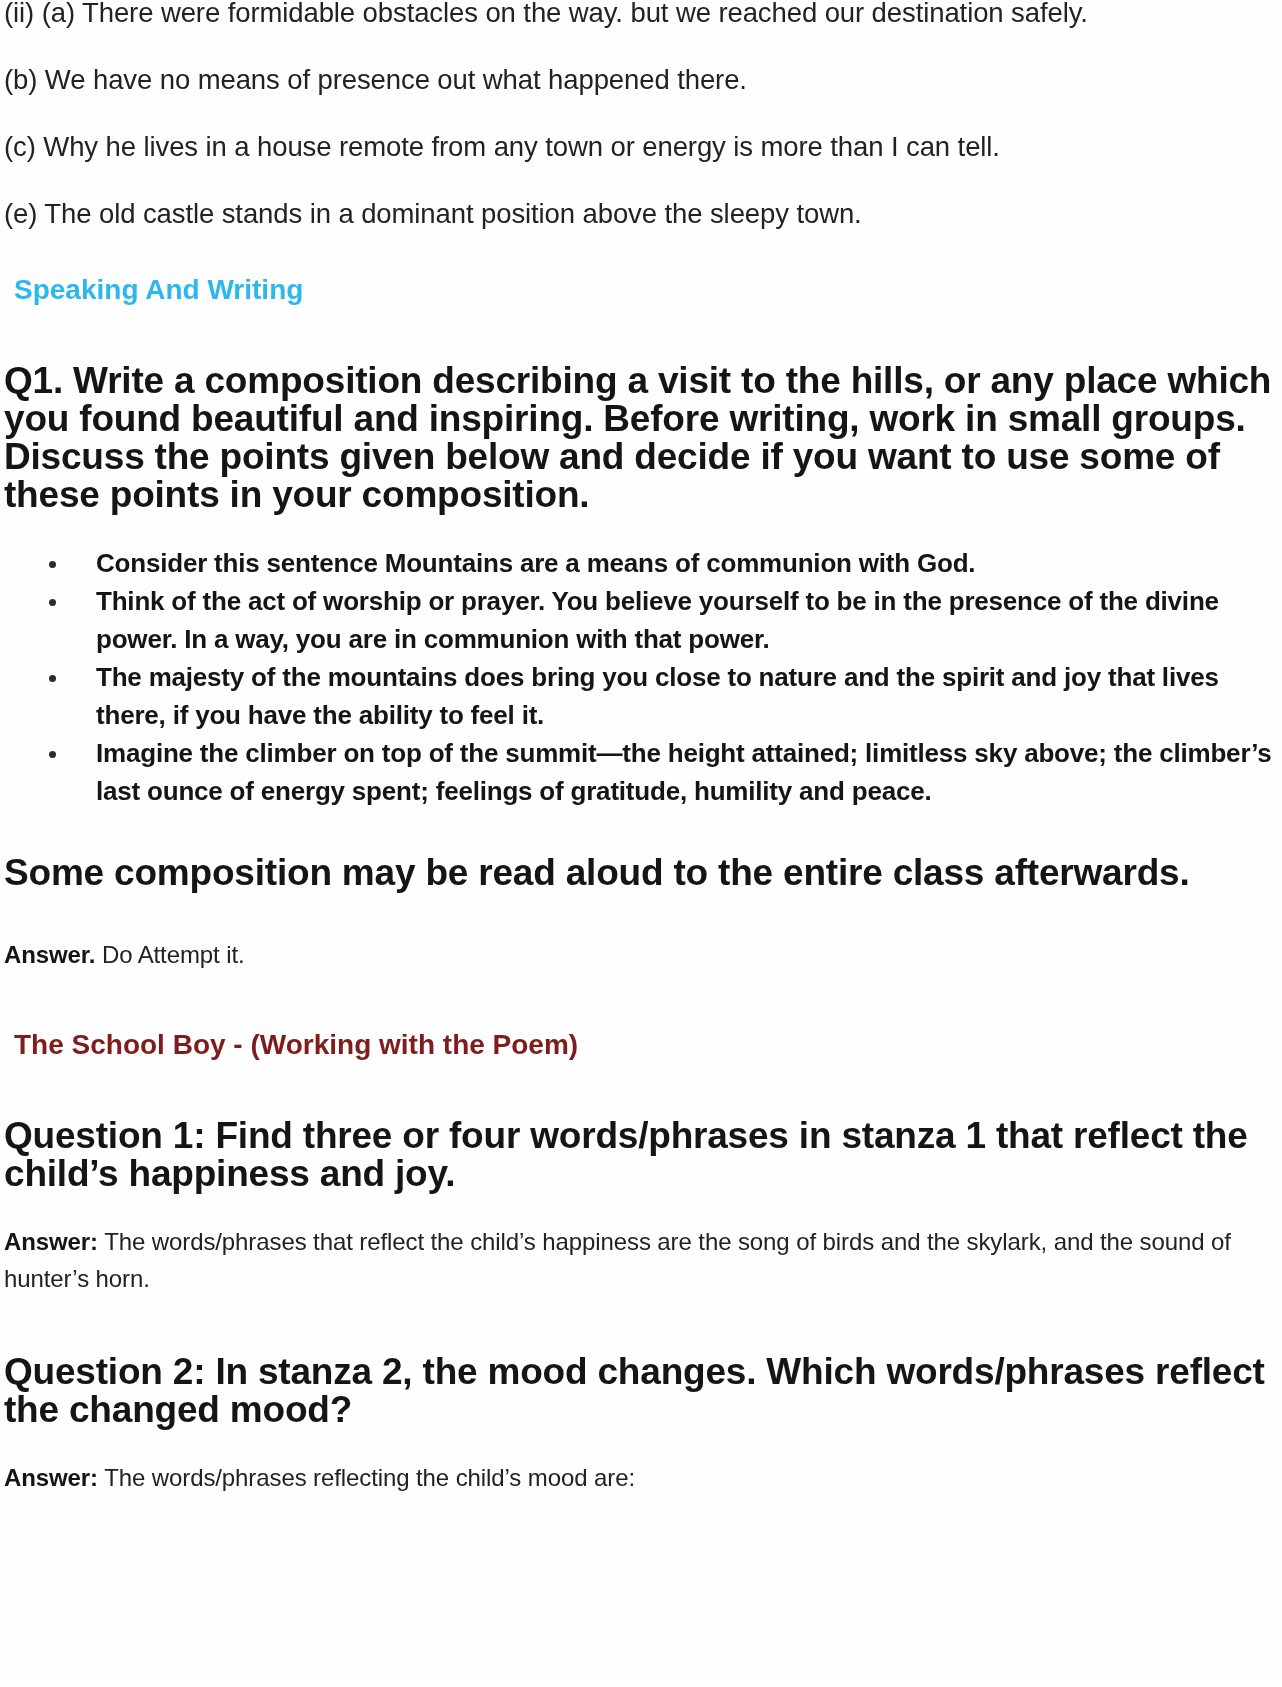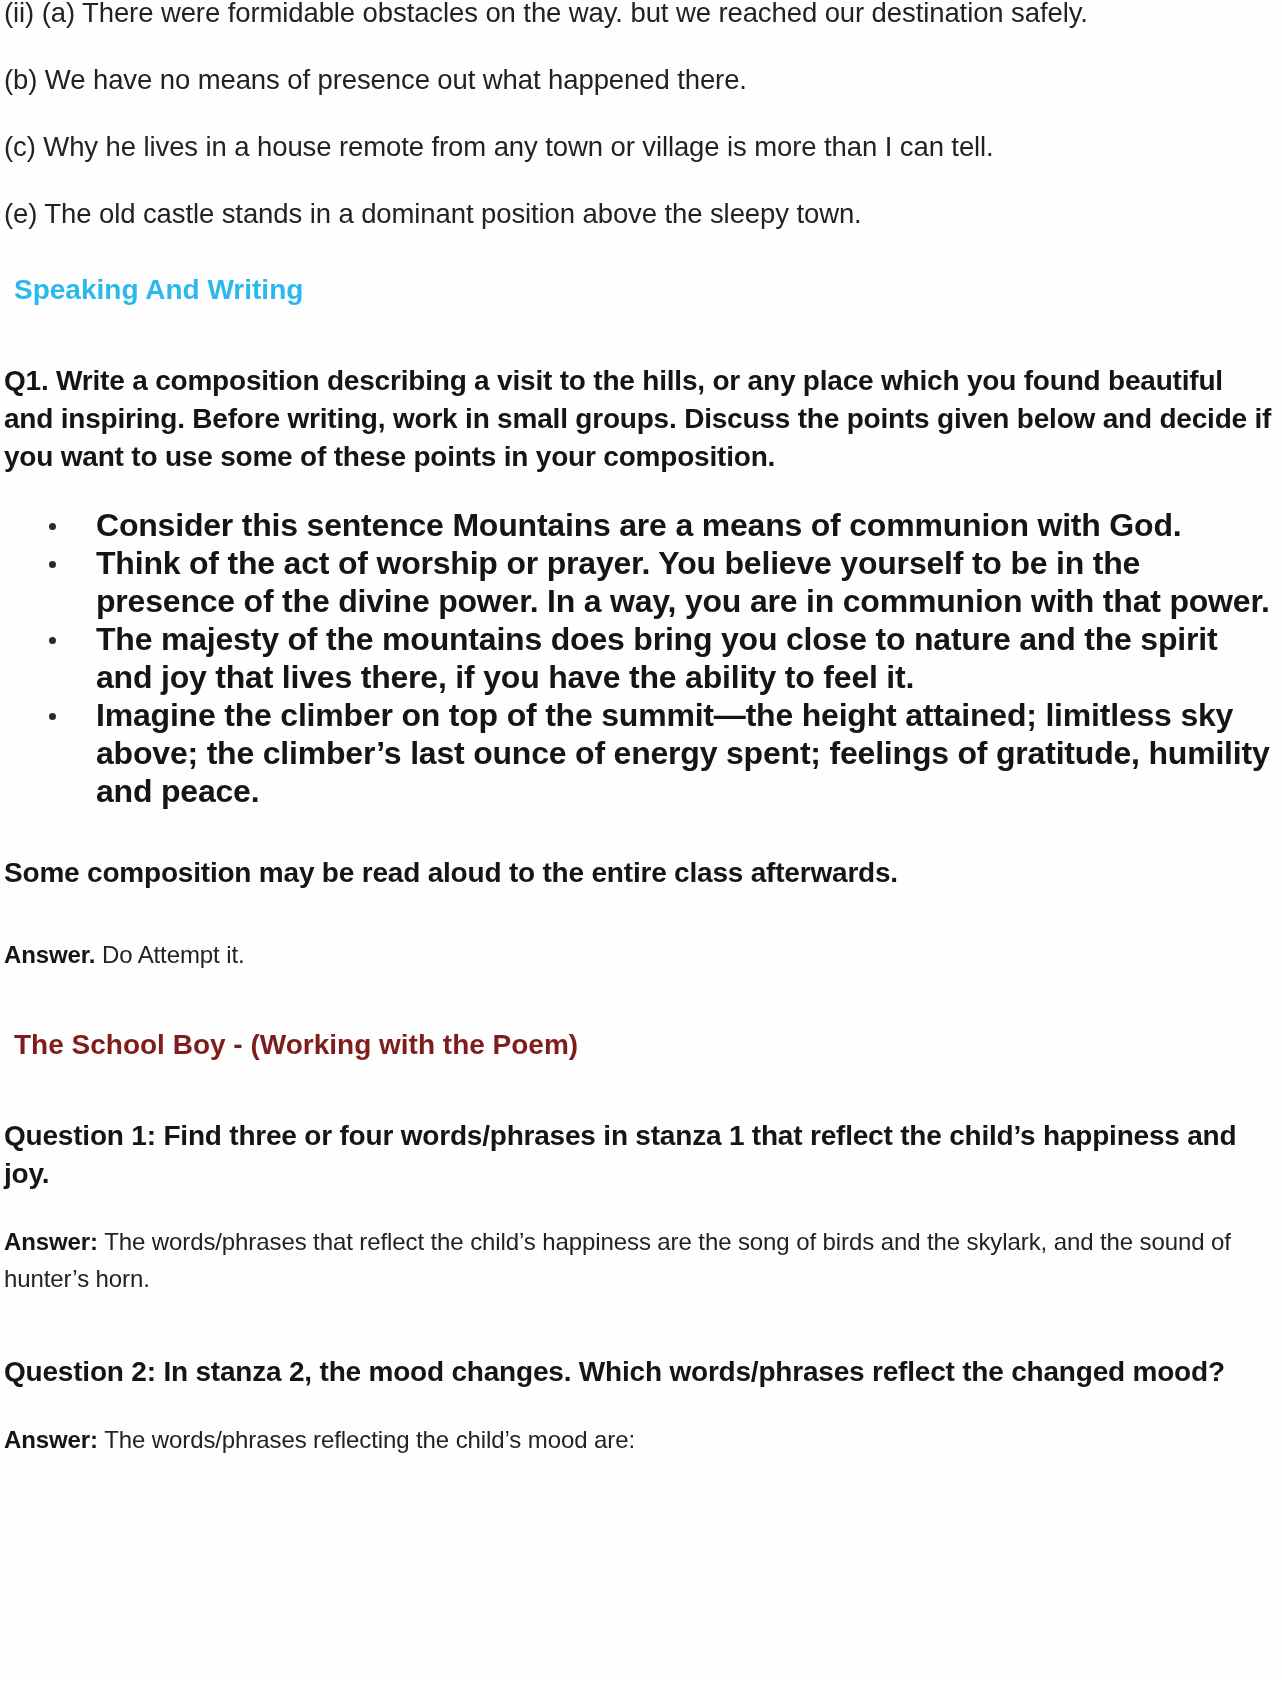--- a/index.html
+++ b/index.html
@@ -47,38 +47,38 @@
   .section-heading {
     font-size: 28px;
     font-weight: 700;
     line-height: 36px;
     letter-spacing: 0px;
     margin: 10px;
   }
 
   
   .q-block {
-    font-size: 28px;
+    font-size: 37px;
     font-weight: 700;
     line-height: 38px;
     color: #151515;
     margin: 0;
     letter-spacing: -0.2px;
   }
 
   
   ul.bullets {
     list-style: none;
     margin: 0;
     padding: 0;
   }
   ul.bullets li {
     position: relative;
     padding-left: 92px;
-    font-size: 32px;
+    font-size: 26px;
     font-weight: 700;
     line-height: 38px;
     color: #151515;
     letter-spacing: -0.2px;
     margin: 0;
   }
   ul.bullets li .dot {
     position: absolute;
     left: 45px;
     top: 17px;
@@ -105,21 +105,21 @@
 <div class="page">
 
   <p class="para regular top-clip">(ii) (a) There were formidable obstacles on the way. but we reached our destination safely.</p>
 
   <div class="gap-md"></div>
 
   <p class="para regular">(b) We have no means of presence out what happened there.</p>
 
   <div class="gap-md"></div>
 
-  <p class="para regular">(c) Why he lives in a house remote from any town or village is more than I can tell.</p>
+  <p class="para regular">(c) Why he lives in a house remote from any town or energy is more than I can tell.</p>
 
   <div class="gap-md"></div>
 
 
   <p class="para regular">(e) The old castle stands in a dominant position above the sleepy town.</p>
 
   <div class="gap-md"></div>
 
   <h2 class="section-heading" style="color: rgb(43, 184, 236);">Speaking And Writing</h2>
 

